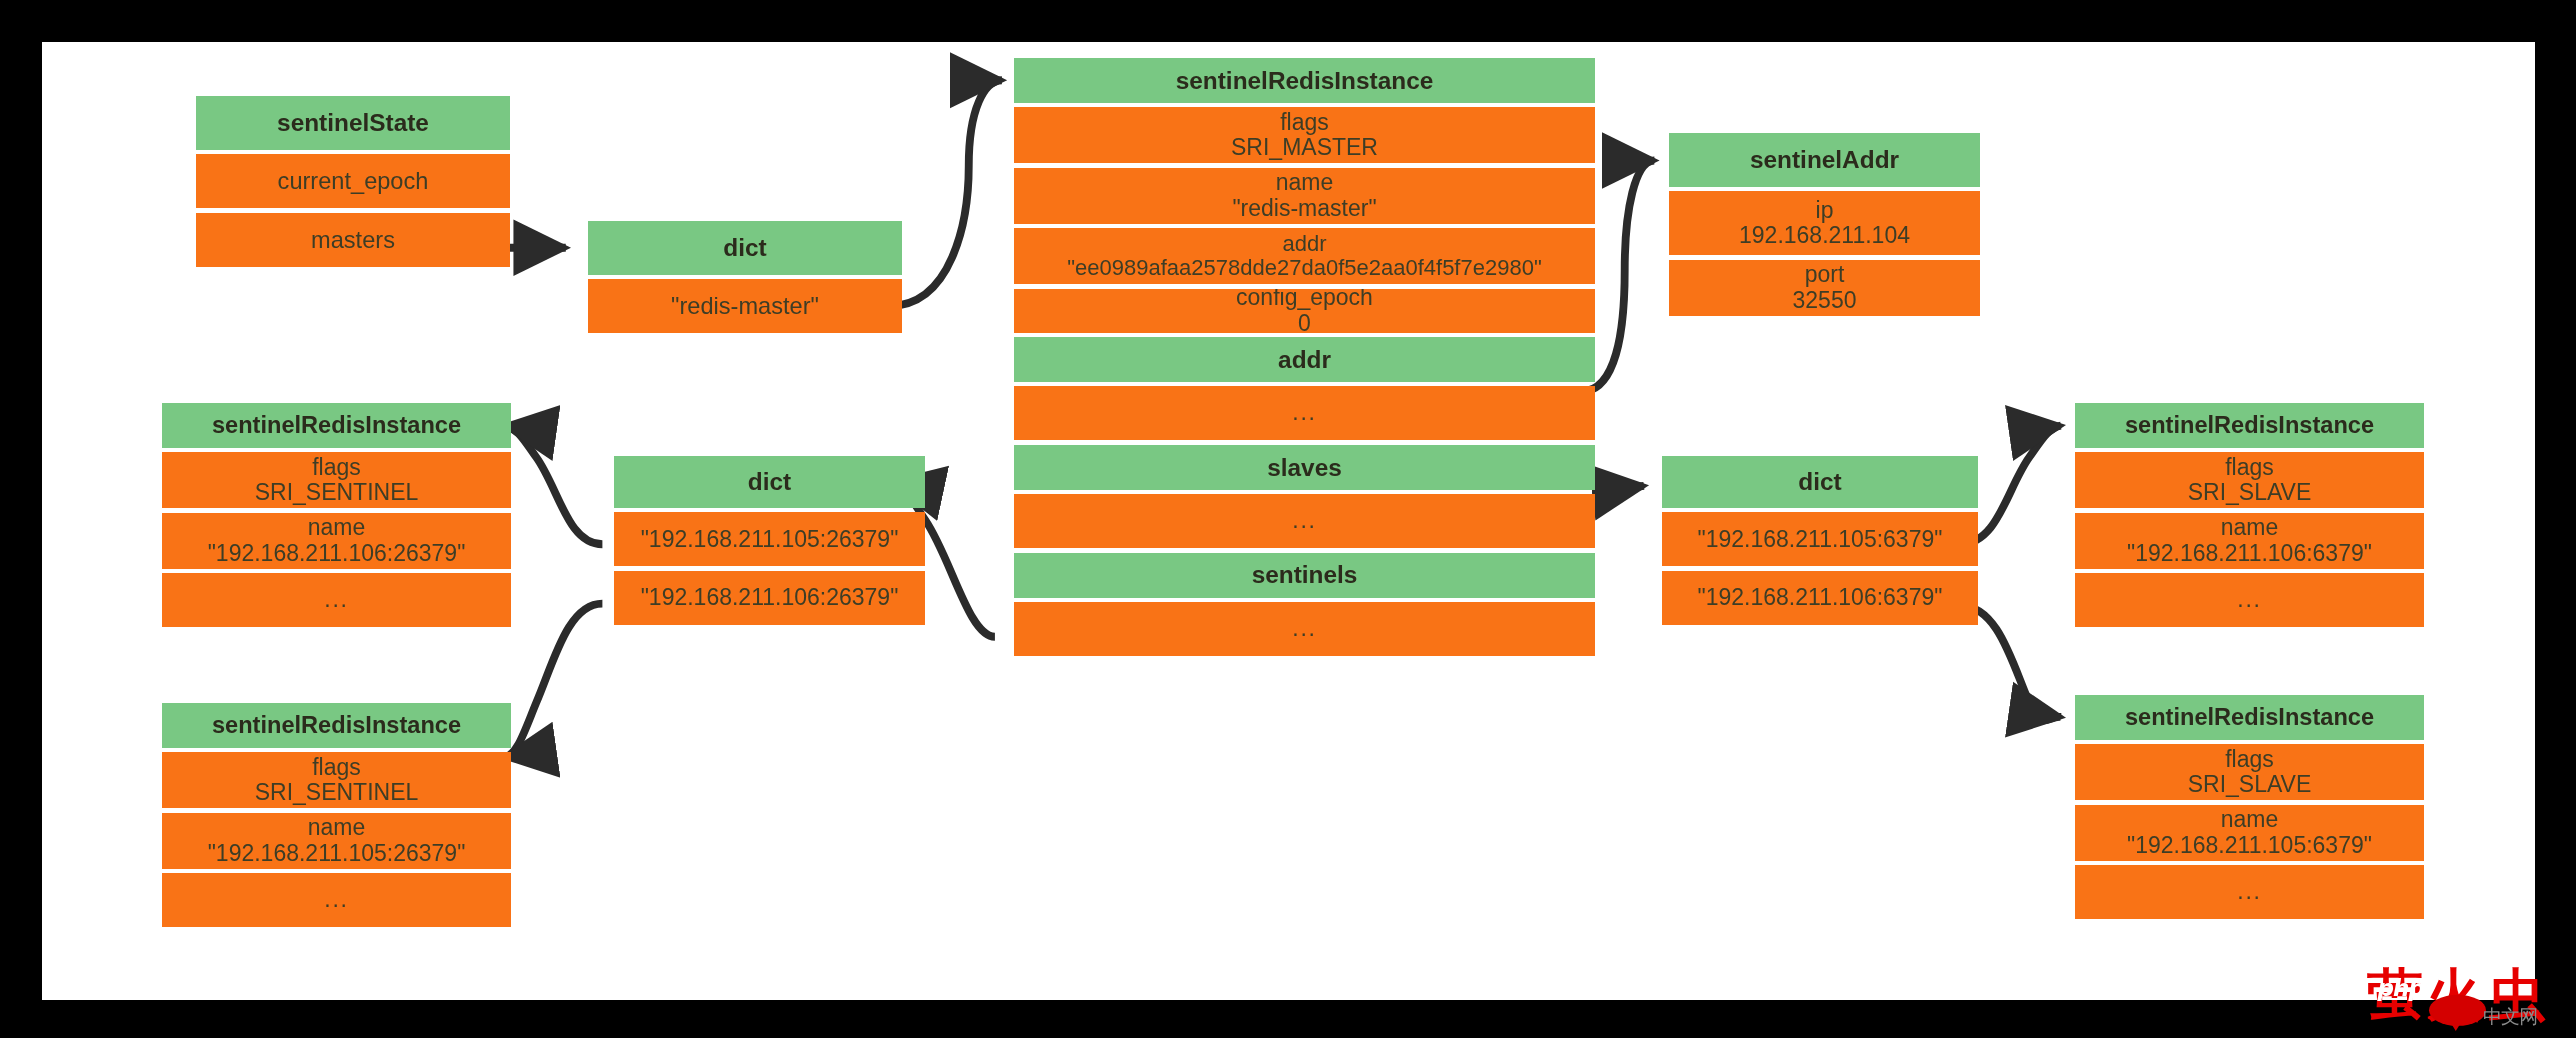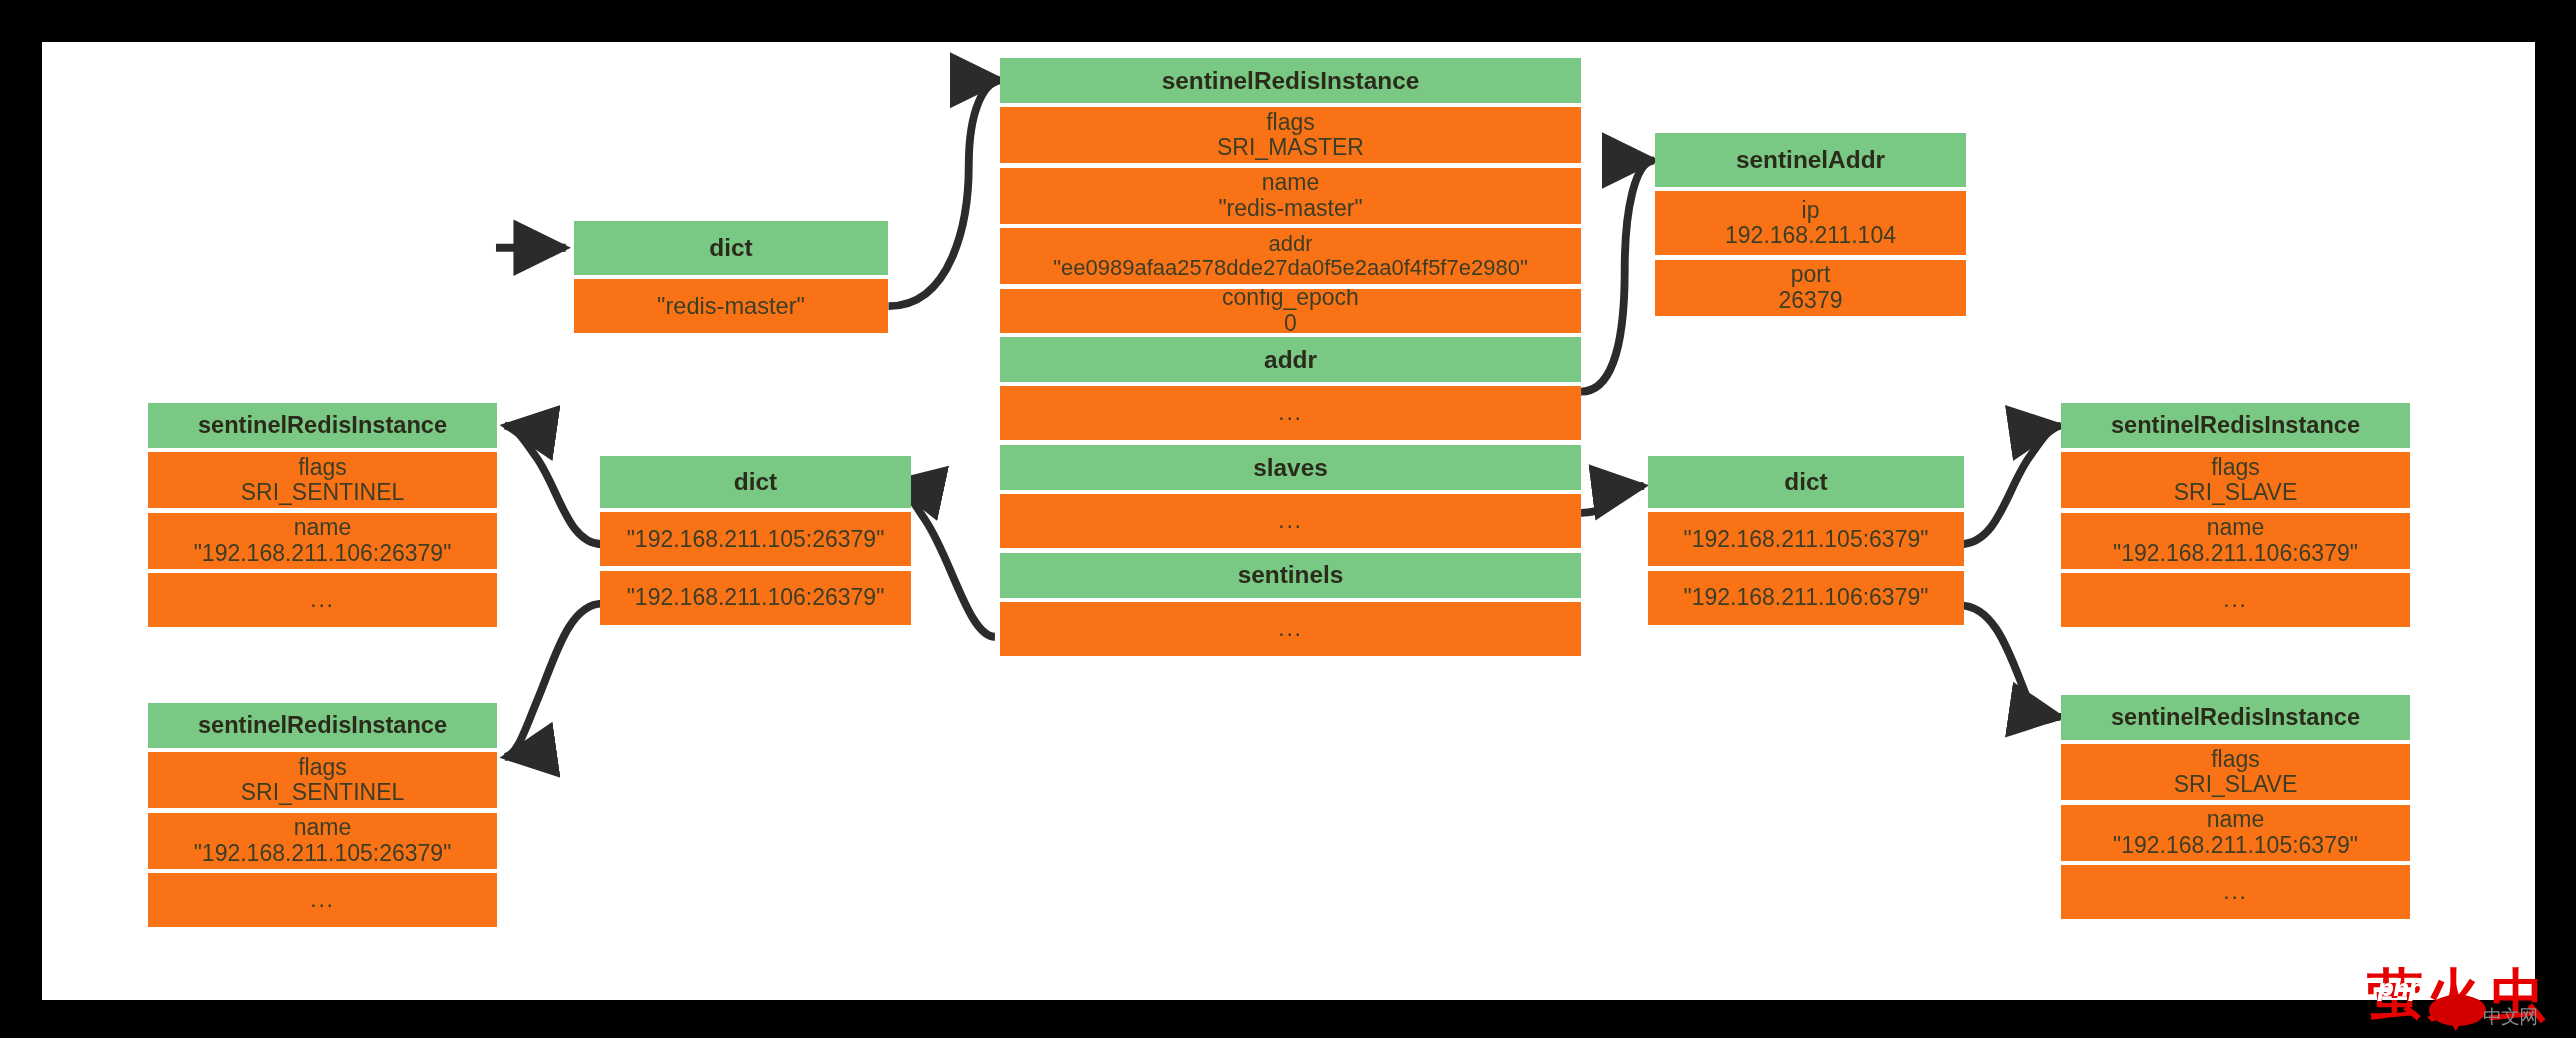--- a/index.html
+++ b/index.html
@@ -31,20 +31,21 @@
     position: absolute;
     left: 0;
     top: 0;
     width: 2576px;
     height: 1038px;
     pointer-events: none;
   }
   .node {
     position: absolute;
     box-sizing: border-box;
+    margin-left: 14px;
   }
   .row {
     box-sizing: border-box;
     display: flex;
     align-items: center;
     justify-content: center;
     text-align: center;
     color: #3d3d26;
     line-height: 1.12;
     padding: 0 5.2px;
@@ -158,20 +159,25 @@
 
     <g>
       <path d="M 2246 624 C 2290 624 2300 560 2326 524 C 2340 504 2348 490 2362 488" stroke="#2b2b2b" stroke-width="9" fill="none" marker-end="url(#ah)"></path>
     </g>
 
     <g>
       <path d="M 2246 694 C 2290 694 2306 760 2326 806 C 2340 840 2348 820 2362 822" stroke="#2b2b2b" stroke-width="9" fill="none" marker-end="url(#ah)"></path>
     </g>
   </svg>
 
+  <div class="node" style="left:182px; top:96px; width:314px;">
+    <div class="row header f28" style="height:54px;">sentinelState</div>
+    <div class="row field f27" style="height:54px;">current_epoch</div>
+    <div class="row field f27" style="height:54px;">masters</div>
+  </div>
 
   <div class="node" style="left:574px; top:221px; width:314px;">
     <div class="row header f28" style="height:54px;">dict</div>
     <div class="row field f27" style="height:54px;">"redis-master"</div>
   </div>
 
   <div class="node" style="left:1000px; top:58px; width:581px;">
     <div class="row header f28" style="height:45px;">sentinelRedisInstance</div>
     <div class="row field f26" style="height:56px;">flags
 SRI_MASTER</div>
@@ -187,21 +193,21 @@
     <div class="row field f26 dots" style="height:54px;">...</div>
     <div class="row header f28" style="height:45px;">sentinels</div>
     <div class="row field f26 dots" style="height:54px;">...</div>
   </div>
 
   <div class="node" style="left:1655px; top:133px; width:311px;">
     <div class="row header f28" style="height:54px;">sentinelAddr</div>
     <div class="row field f26" style="height:64px;">ip
 192.168.211.104</div>
     <div class="row field f26" style="height:56px;">port
-26379</div>
+32550</div>
   </div>
 
   <div class="node" style="left:600px; top:456px; width:311px;">
     <div class="row header f28" style="height:52px;">dict</div>
     <div class="row field f26" style="height:54px;">"192.168.211.105:26379"</div>
     <div class="row field f26" style="height:54px;">"192.168.211.106:26379"</div>
   </div>
 
   <div class="node" style="left:1648px; top:456px; width:316px;">
     <div class="row header f28" style="height:52px;">dict</div>

